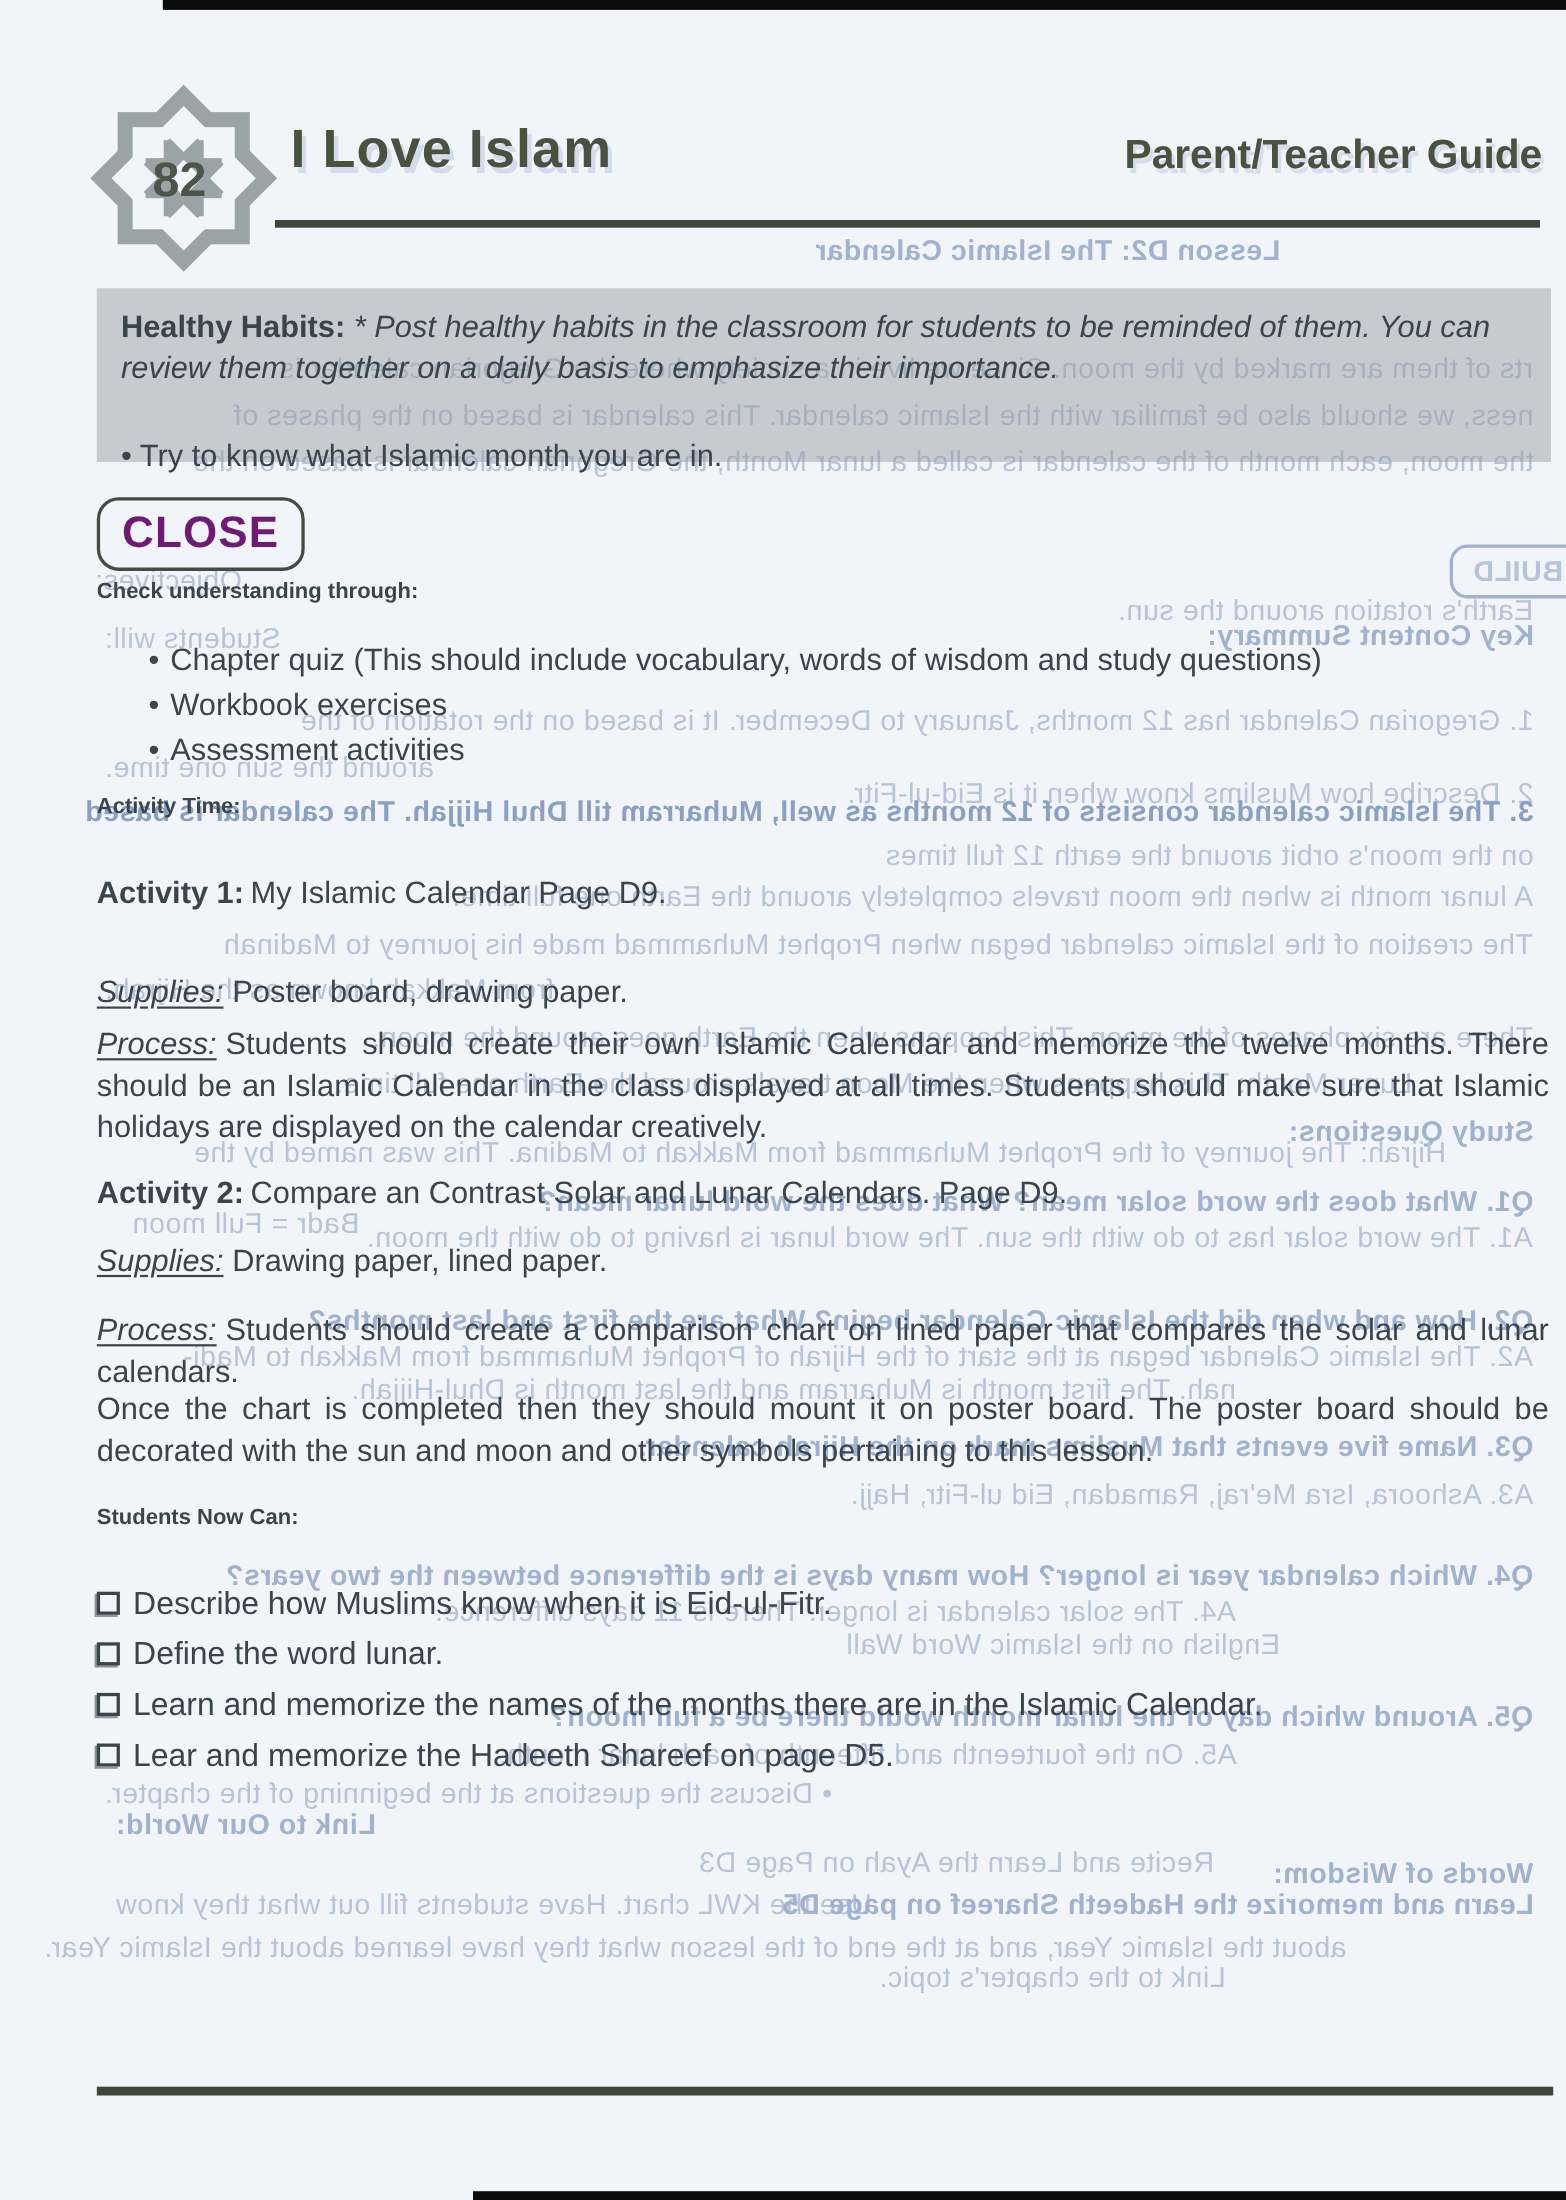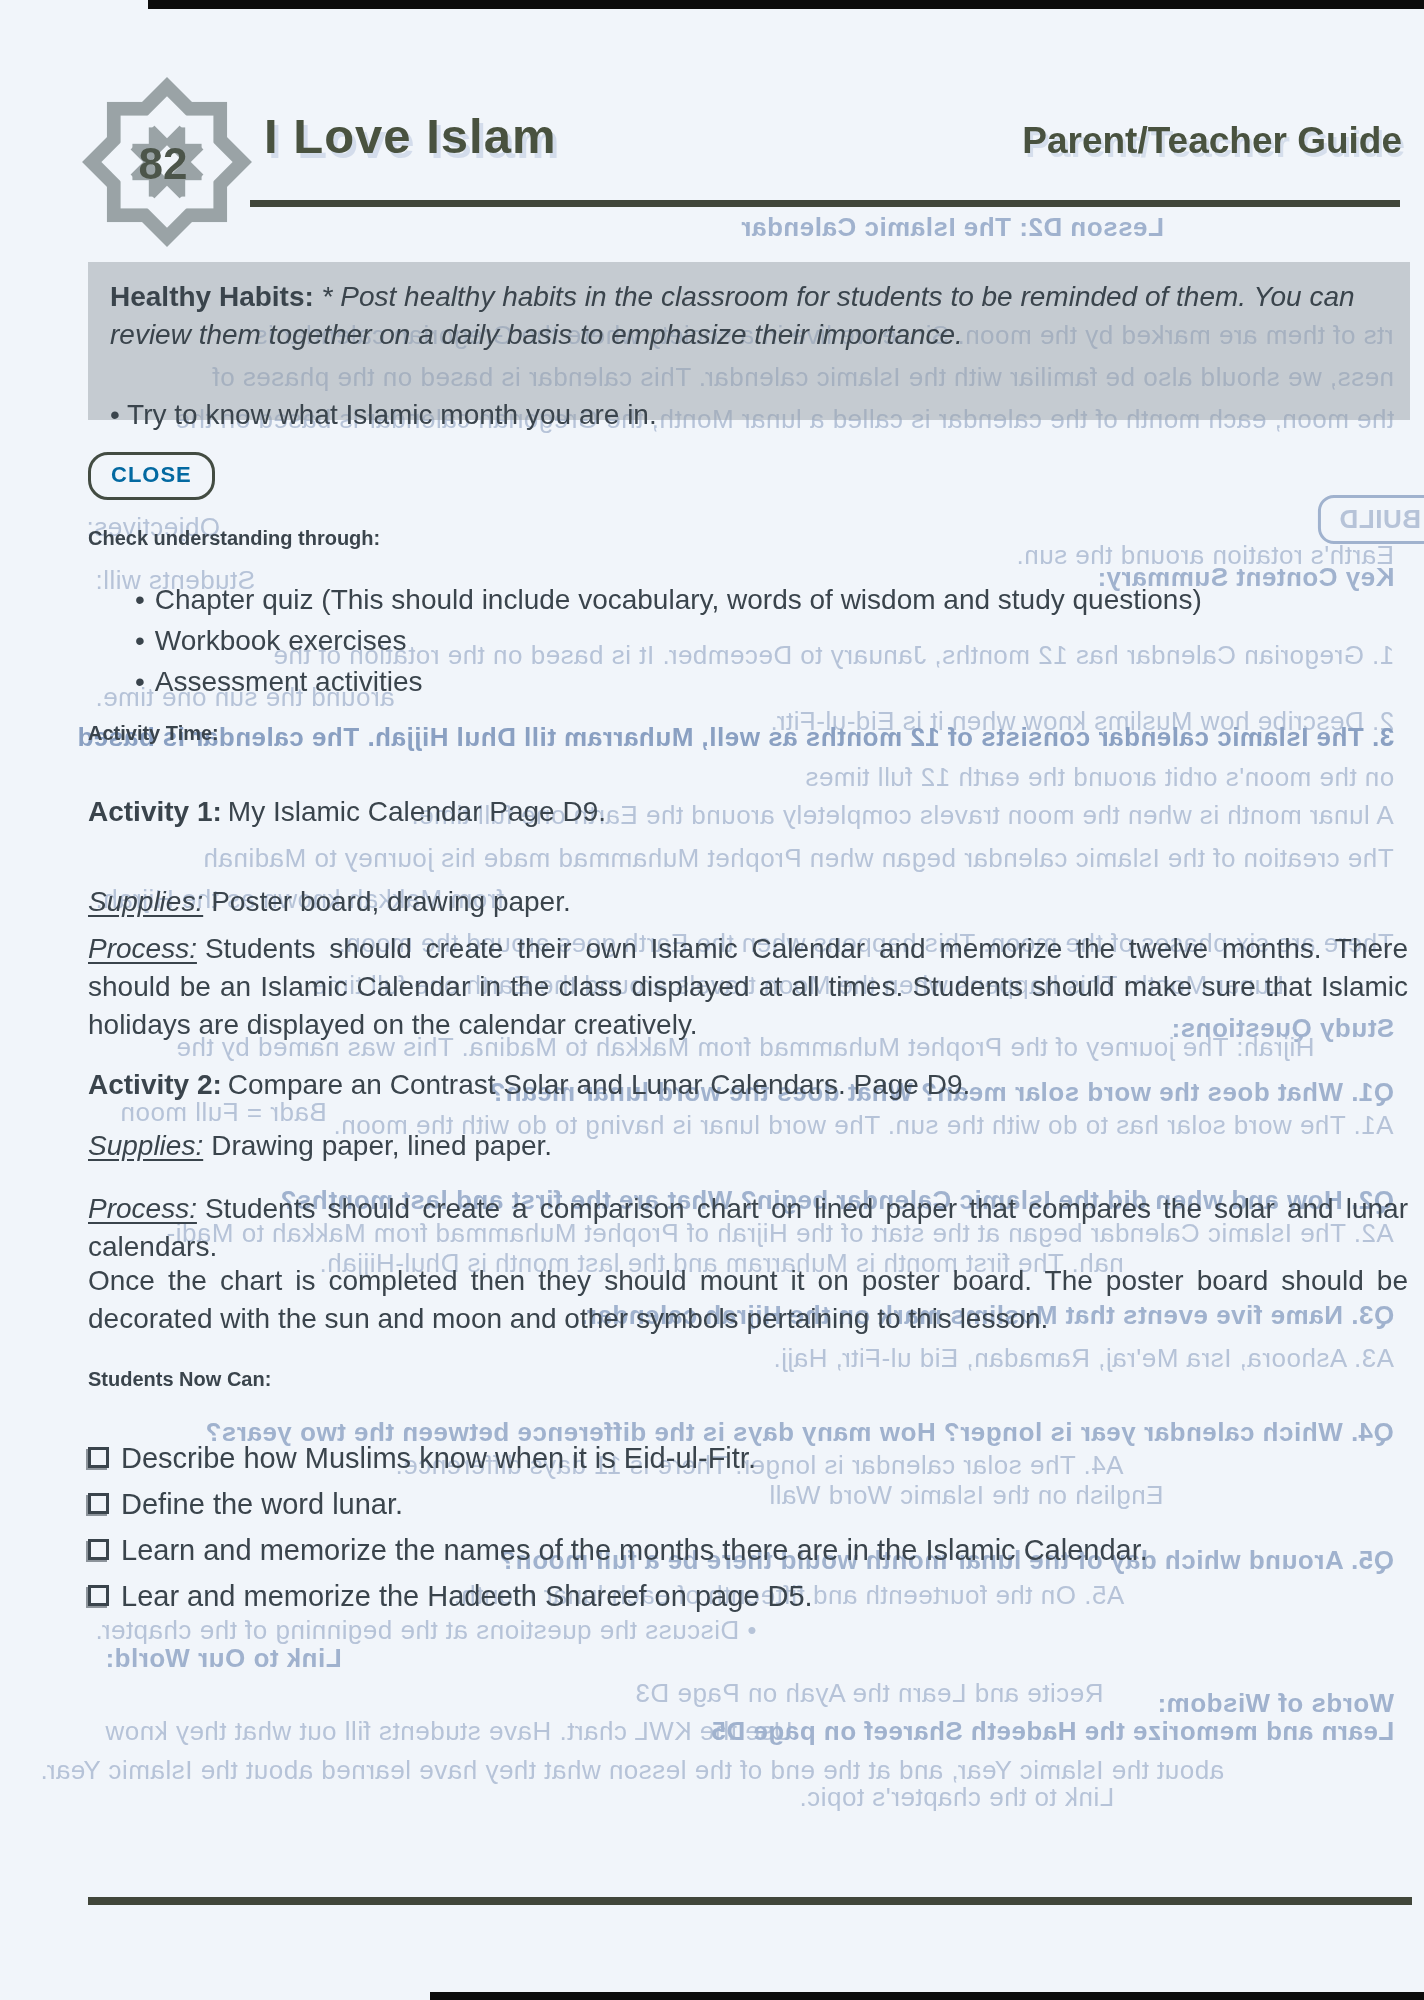--- a/index.html
+++ b/index.html
@@ -80,21 +80,21 @@
     font-size:28px;line-height:1.35;
   }
   .habits-box .lead em{font-style:italic;}
   .habits-box .hb-label{font-weight:bold;font-style:normal;}
   .habits-box .hb-bullet{margin-top:42px;}
 
   .close-btn{
     position:absolute;left:88px;top:452px;
     border:3px solid #434c42;border-radius:20px;
     padding:7px 20px 9px 20px;
-    font-size:22px;font-weight:bold;color:#0369a1;
+    font-size:40px;font-weight:bold;color:#701a75;
     letter-spacing:1px;
     background:transparent;
   }
 
   .h-bold{font-weight:bold;font-size:20px;}
   .body-text{font-size:28px;line-height:1.36;}
   .justify{text-align:justify;}
   .left-col{left:88px;right:16px;}
 
   .bullet-list .b-item{display:flex;gap:10px;margin-bottom:9px;font-size:28px;}

